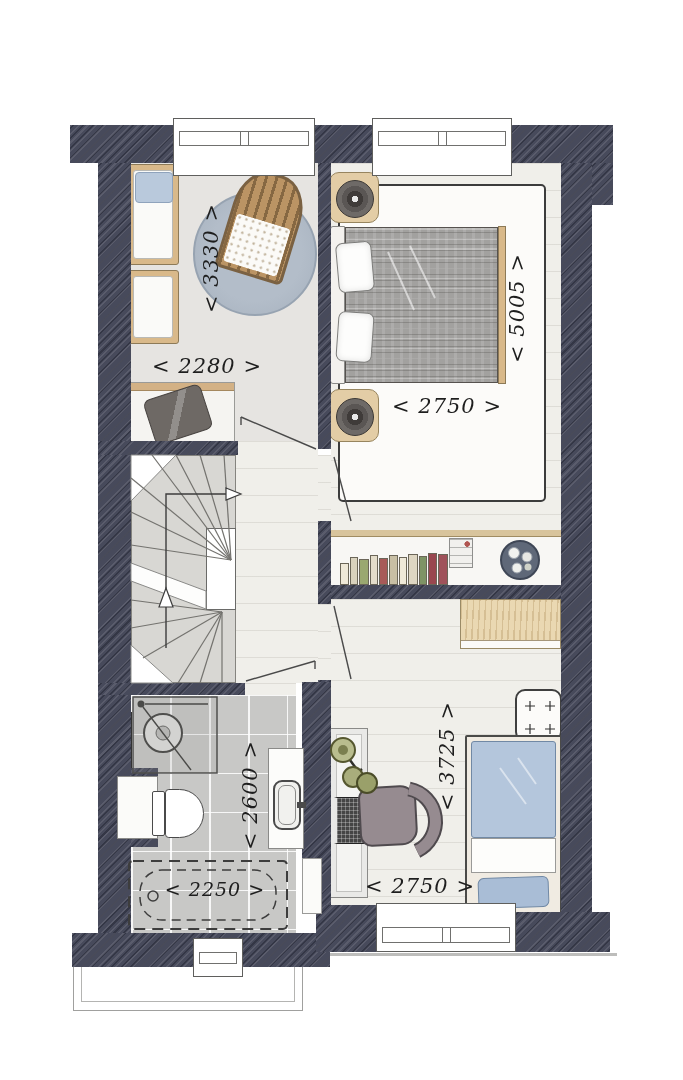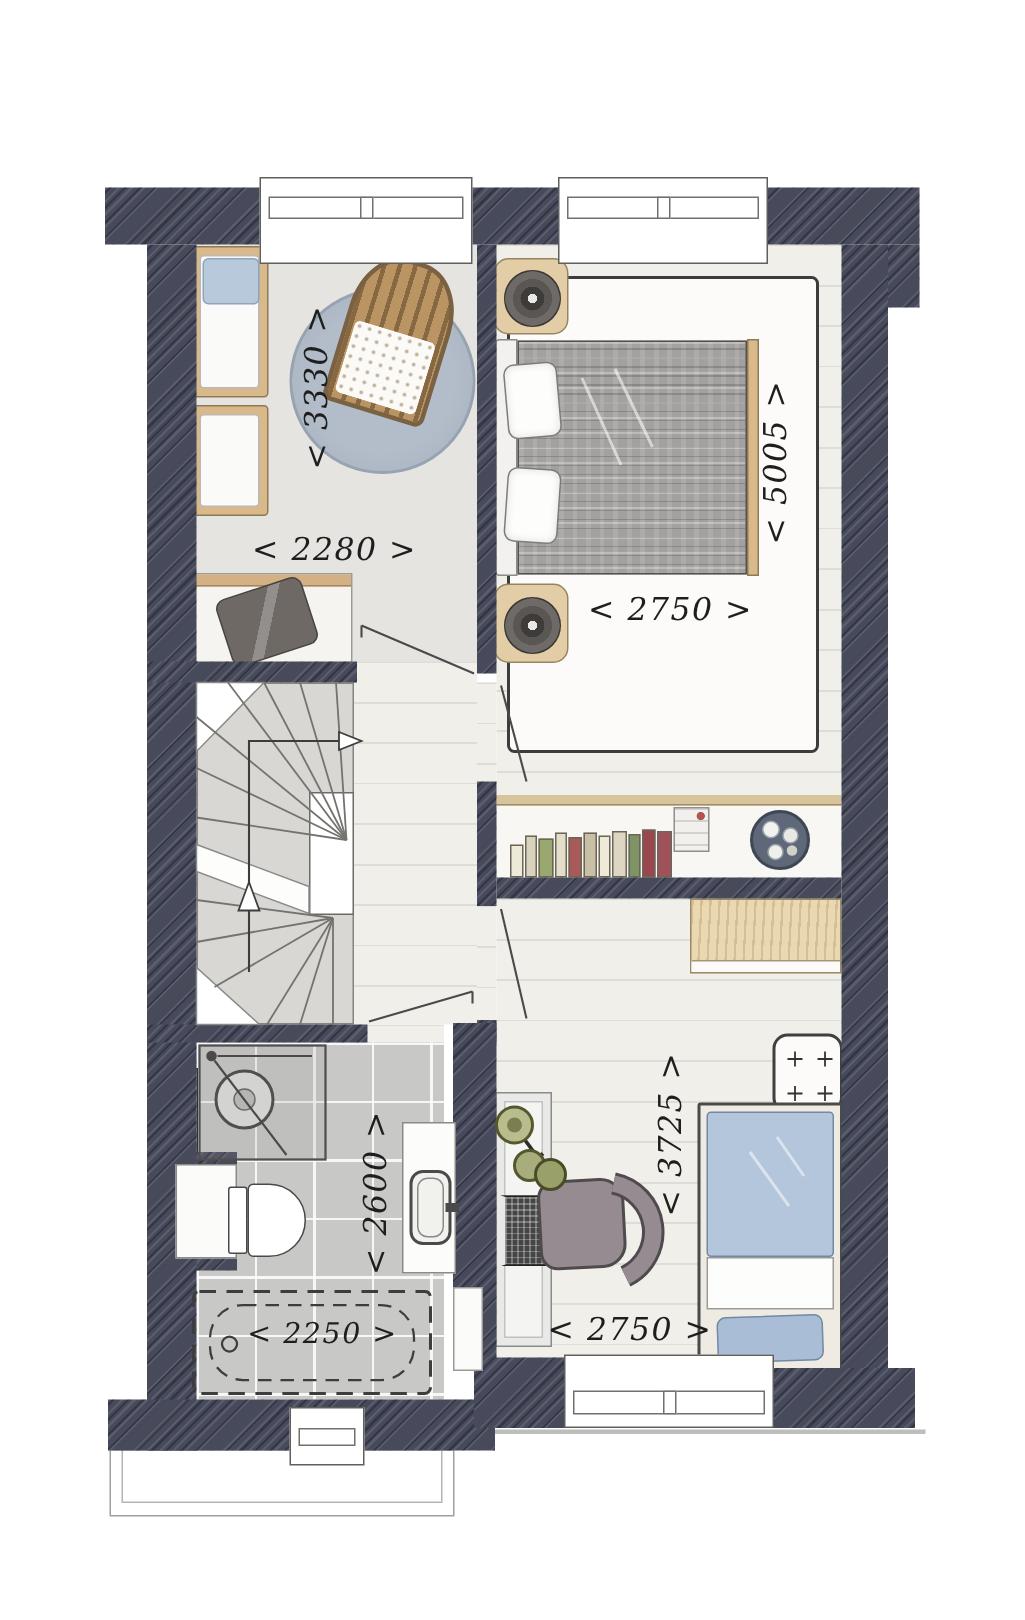--- a/index.html
+++ b/index.html
@@ -304,21 +304,21 @@
     <circle cx="528" cy="567" r="3.5" fill="#cfd2c8"></circle>
 
     <path d="M409 789 a33 33 0 0 1 8 62" fill="none" stroke="#4f4a4e" stroke-width="15"></path>
     <path d="M409 789 a33 33 0 0 1 8 62" fill="none" stroke="#968b90" stroke-width="11"></path>
 
     <path d="M388 252 l26 58 M410 246 l25 52" stroke="rgba(255,255,255,0.55)" stroke-width="2" fill="none"></path>
     <path d="M500 768 l26 36 M518 758 l18 26" stroke="rgba(255,255,255,0.5)" stroke-width="2" fill="none"></path>
   </svg>
 
   <div class="dim v" style="left:156px;top:246px;">&lt; 3330 &gt;</div>
-  <div class="dim" style="left:168px;top:354px;">&lt; 2280 &gt;</div>
+  <div class="dim" style="left:152px;top:354px;">&lt; 2280 &gt;</div>
   <div class="dim v" style="left:462px;top:296px;">&lt; 5005 &gt;</div>
   <div class="dim" style="left:392px;top:394px;">&lt; 2750 &gt;</div>
   <div class="dim v" style="left:195px;top:783px;">&lt; 2600 &gt;</div>
   <div class="dim" style="left:160px;top:878px;font-size:19px;">&lt; 2250 &gt;</div>
   <div class="dim v" style="left:392px;top:744px;">&lt; 3725 &gt;</div>
   <div class="dim" style="left:365px;top:874px;">&lt; 2750 &gt;</div>
 
 </div>
 
 </body></html>

